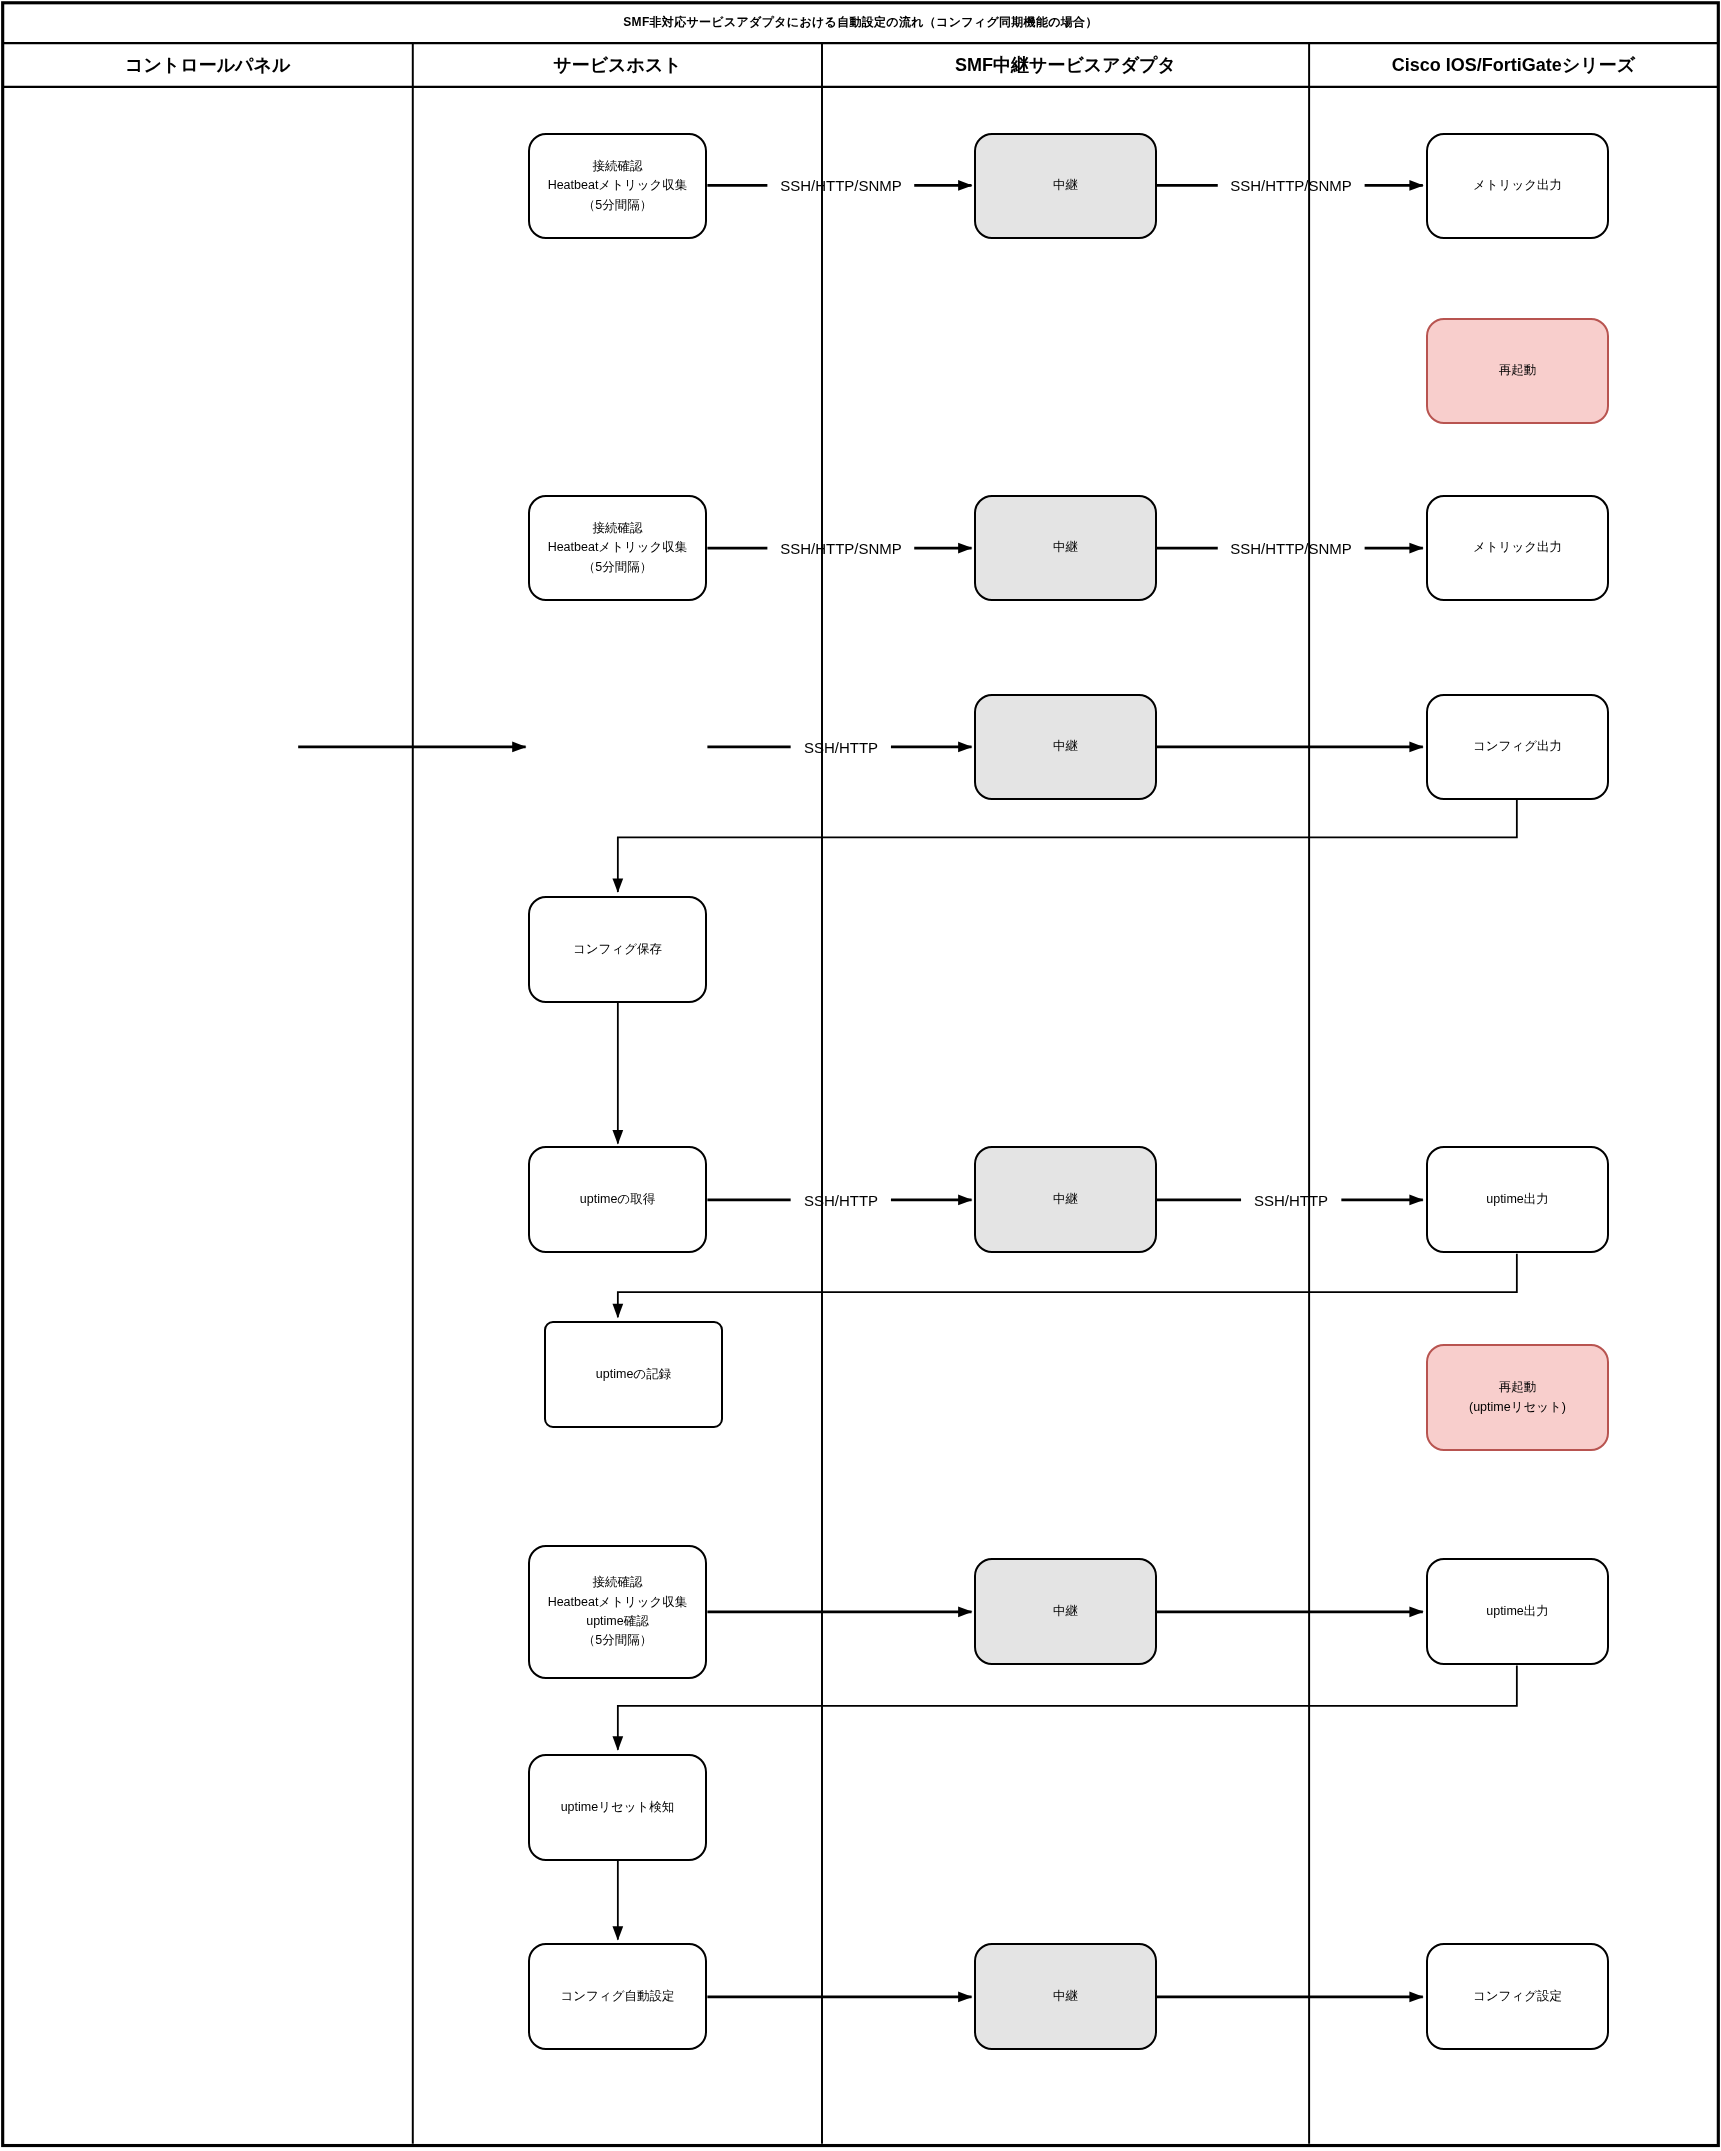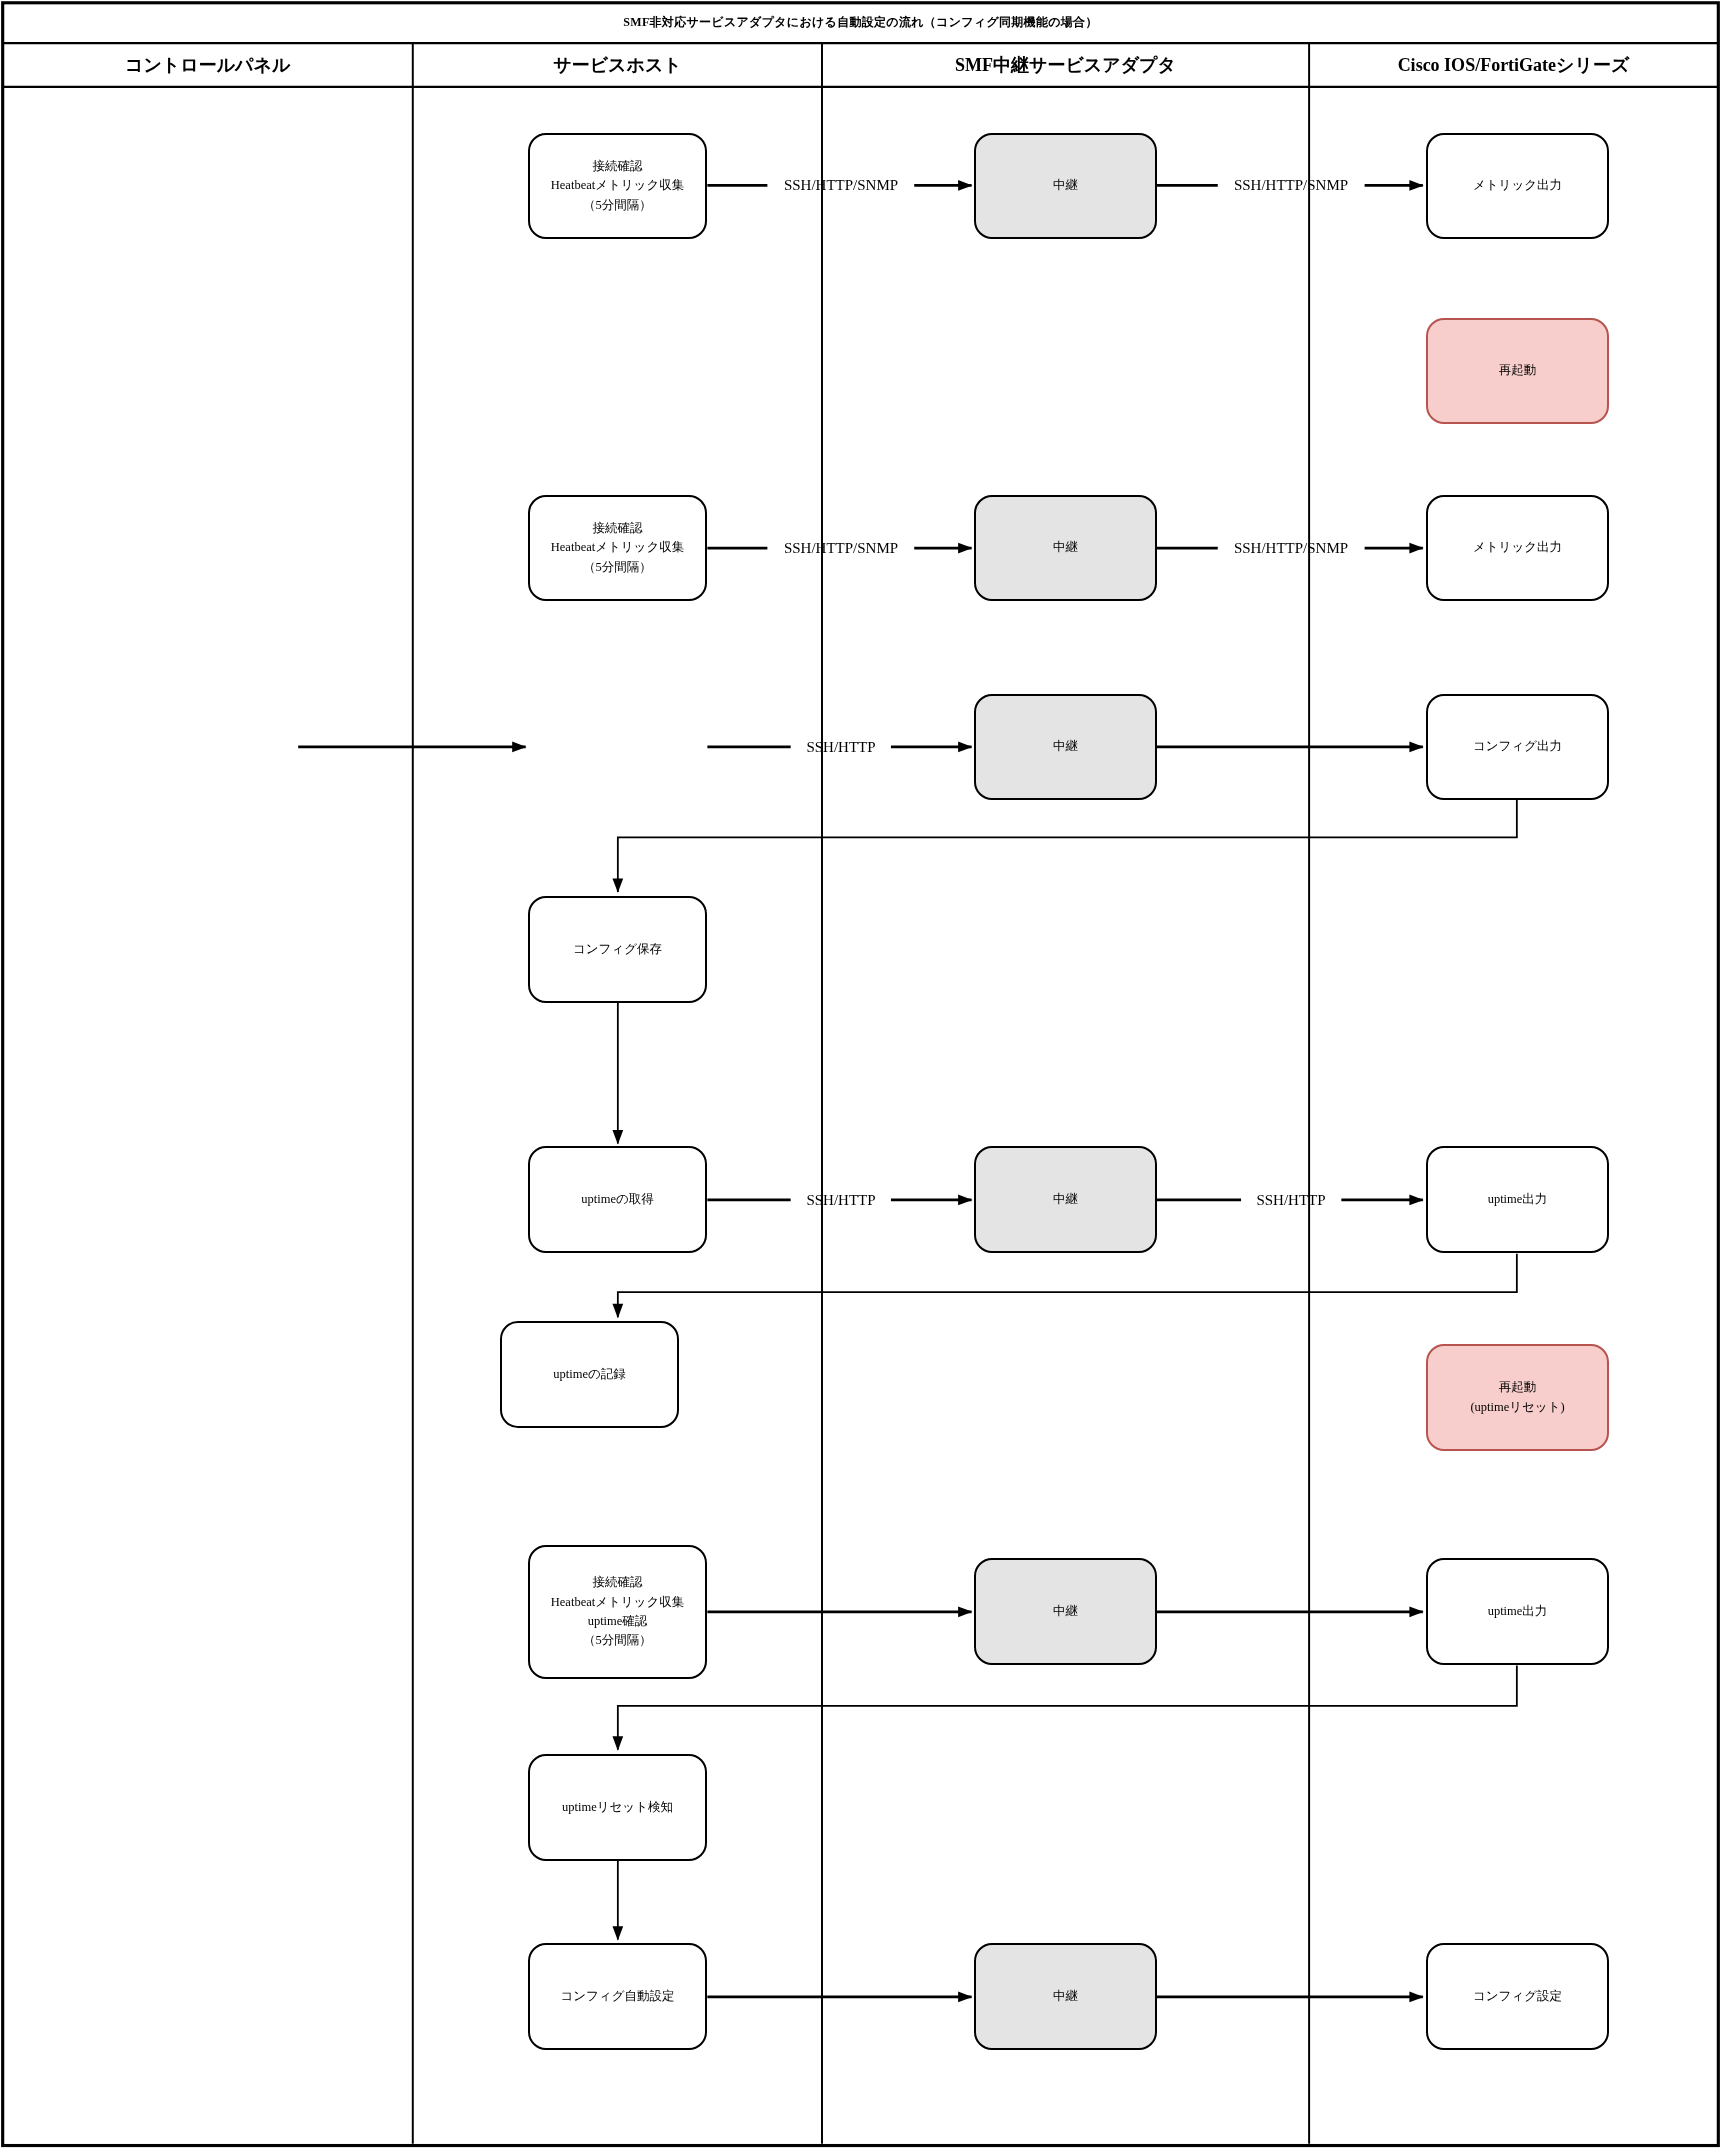--- a/index.html
+++ b/index.html
@@ -1,21 +1,21 @@
 <!DOCTYPE html>
 <html lang="ja" style="font-size:14.3px"><head>
 <meta charset="utf-8">
 <style>
   html,body{margin:0;padding:0;background:#fff;}
   .canvas{
     position:relative;
     width:1721px;height:2151px;
     background:#fff;
     color:#000;
-    font-family:Liberation Serif, serif;
+    font-family:Liberation Sans, sans-serif;
     overflow:hidden;
   }
   .wires{position:absolute;left:0;top:0;}
   .frame{fill:none;stroke:currentColor;stroke-width:3.5;}
   .grid{stroke:currentColor;stroke-width:2.2;}
   .sep{stroke:currentColor;stroke-width:2.5;}
   .a3{stroke:currentColor;stroke-width:3;fill:none;}
   .a2{stroke:currentColor;stroke-width:2;fill:none;}
   .title-bar{
     position:absolute;left:0;top:2.7px;width:100%;height:40px;
@@ -120,21 +120,21 @@
 
   <div class="node relay" style="left: 974px; top: 694px; width: 183px; height: 106px; background-color: rgb(228, 228, 228);">中継</div>
   <div class="node" style="left:1426px;top:694px;width:183px;height:106px;">コンフィグ出力</div>
 
   <div class="node" style="left:528px;top:896px;width:179px;height:107px;">コンフィグ保存</div>
 
   <div class="node" style="left:528px;top:1146px;width:179px;height:107px;">uptimeの取得</div>
   <div class="node relay" style="left: 974px; top: 1146px; width: 183px; height: 107px; background-color: rgb(228, 228, 228);">中継</div>
   <div class="node" style="left:1426px;top:1146px;width:183px;height:107px;">uptime出力</div>
 
-  <div class="node" style="left:500px;top:1321px;width:179px;height:107px;">uptimeの記録</div>
+  <div class="node" style="left:544px;top:1321px;width:179px;height:107px;border-radius:9px;">uptimeの記録</div>
   <div class="node alert" style="left: 1426px; top: 1344px; width: 183px; height: 107px; background-color: rgb(248, 206, 204); border-color: rgb(184, 84, 80);">再起動
 (uptimeリセット)</div>
 
   <div class="node" style="left:528px;top:1545px;width:179px;height:134px;">接続確認
 Heatbeatメトリック収集
 uptime確認
 （5分間隔）</div>
   <div class="node relay" style="left: 974px; top: 1558px; width: 183px; height: 107px; background-color: rgb(228, 228, 228);">中継</div>
   <div class="node" style="left:1426px;top:1558px;width:183px;height:107px;">uptime出力</div>
 

